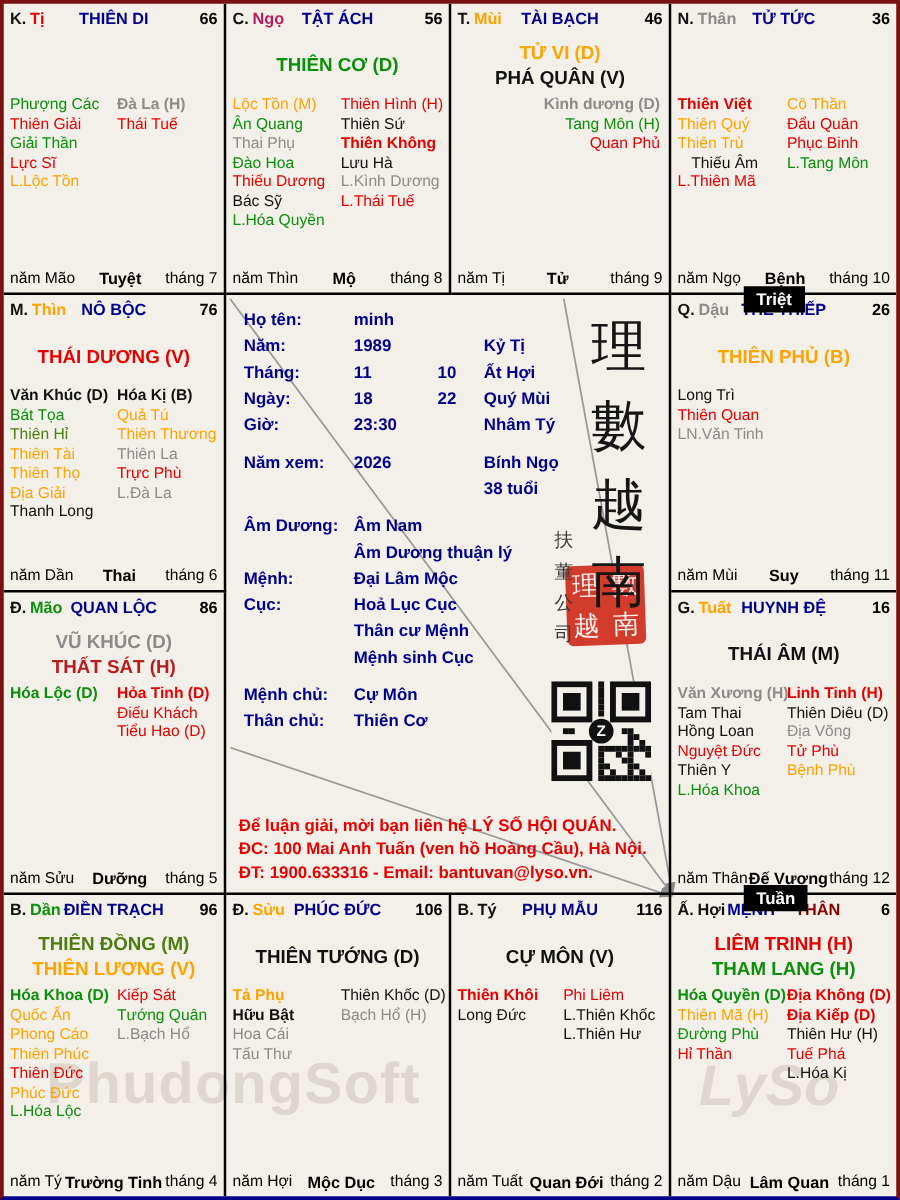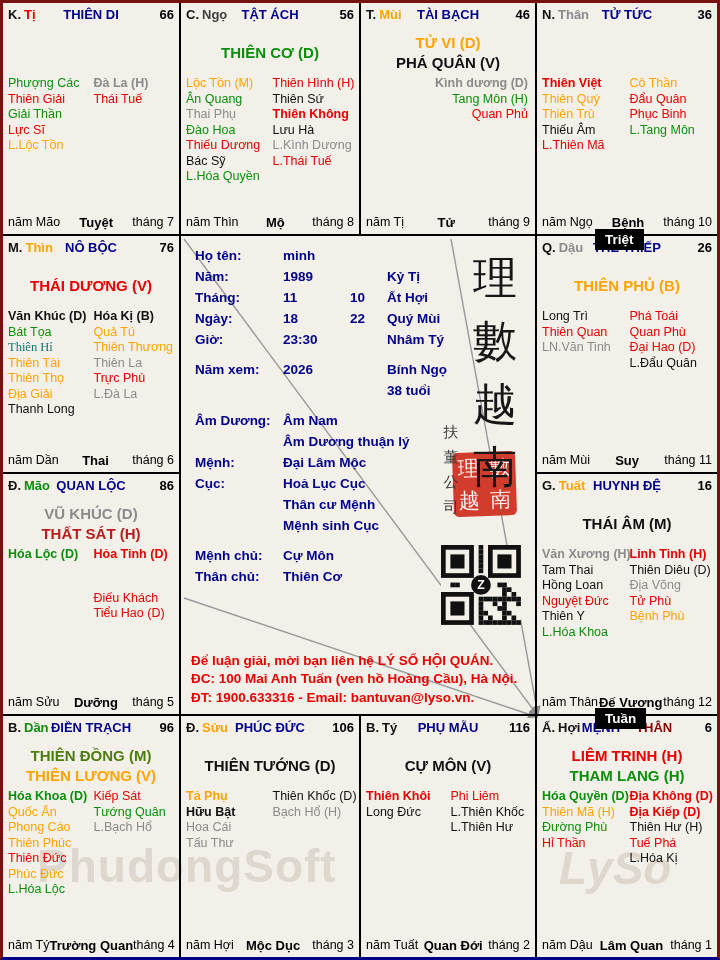--- a/index.html
+++ b/index.html
@@ -95,21 +95,21 @@
             <span class="star" style="color: rgb(230, 0, 0);">Thái Tuế</span>
           </div>
         </div>
         <div class="ftr">
           <span>năm Mão</span>
           <span class="stage">Tuyệt</span>
           <span>tháng 7</span>
         </div>
       </div>
     <div class="cell" style="grid-area:1/2">
-        <div class="hdr"><span class="stem">C.</span><span class="branch" style="color: #404040;">Ngọ</span><span class="pgroup"><span>TẬT ÁCH</span></span><span class="pnum">56</span></div>
+        <div class="hdr"><span class="stem">C.</span><span class="branch" style="color: #be185d;">Ngọ</span><span class="pgroup"><span>TẬT ÁCH</span></span><span class="pnum">56</span></div>
         <div class="mains">
           <div style="color: rgb(10, 143, 10);">THIÊN CƠ (D)</div>
         </div>
         <div class="cols">
           <div class="colL">
             <span class="star" style="color: rgb(253, 164, 0);">Lộc Tồn (M)</span>
             <span class="star" style="color: rgb(10, 143, 10);">Ân Quang</span>
             <span class="star" style="color: rgb(139, 139, 139);">Thai Phụ</span>
             <span class="star" style="color: rgb(10, 143, 10);">Đào Hoa</span>
             <span class="star" style="color: rgb(230, 0, 0);">Thiếu Dương</span>
@@ -151,21 +151,21 @@
         </div>
       </div>
     <div class="cell no-r" style="grid-area:1/4">
         <div class="hdr"><span class="stem">N.</span><span class="branch" style="color: rgb(139, 139, 139);">Thân</span><span class="pgroup"><span>TỬ TỨC</span></span><span class="pnum">36</span></div>
         <div class="mains"></div>
         <div class="cols">
           <div class="colL">
             <span class="star" style="color: rgb(230, 0, 0); font-weight: bold;">Thiên Việt</span>
             <span class="star" style="color: rgb(253, 164, 0);">Thiên Quý</span>
             <span class="star" style="color: rgb(253, 164, 0);">Thiên Trù</span>
-            <span class="star" style="color: rgb(17, 17, 17);">Thiếu Âm</span>
+            <span class="star" style="color: rgb(17, 17, 17); margin-left: 11px;">Thiếu Âm</span>
             <span class="star" style="color: rgb(230, 0, 0);">L.Thiên Mã</span>
           </div>
           <div class="colR">
             <span class="star" style="color: rgb(253, 164, 0);">Cô Thần</span>
             <span class="star" style="color: rgb(230, 0, 0);">Đẩu Quân</span>
             <span class="star" style="color: rgb(230, 0, 0);">Phục Binh</span>
             <span class="star" style="color: rgb(10, 143, 10);">L.Tang Môn</span>
           </div>
         </div>
         <div class="ftr">
@@ -176,21 +176,21 @@
       </div>
     <div class="cell" style="grid-area:2/1">
         <div class="hdr"><span class="stem">M.</span><span class="branch" style="color: rgb(253, 164, 0);">Thìn</span><span class="pgroup"><span>NÔ BỘC</span></span><span class="pnum">76</span></div>
         <div class="mains">
           <div style="color: rgb(230, 0, 0);">THÁI DƯƠNG (V)</div>
         </div>
         <div class="cols">
           <div class="colL">
             <span class="star" style="color: rgb(17, 17, 17); font-weight: bold;">Văn Khúc (D)</span>
             <span class="star" style="color: rgb(10, 143, 10);">Bát Tọa</span>
-            <span class="star" style="color: #0f766e; font-family: Liberation Serif, serif;">Thiên Hỉ</span>
+            <span class="star" style="color: #4d7c0f;">Thiên Hỉ</span>
             <span class="star" style="color: rgb(253, 164, 0);">Thiên Tài</span>
             <span class="star" style="color: rgb(253, 164, 0);">Thiên Thọ</span>
             <span class="star" style="color: rgb(253, 164, 0);">Địa Giải</span>
             <span class="star" style="color: rgb(17, 17, 17);">Thanh Long</span>
           </div>
           <div class="colR">
             <span class="star" style="color: rgb(17, 17, 17); font-weight: bold;">Hóa Kị (B)</span>
             <span class="star" style="color: rgb(253, 164, 0);">Quả Tú</span>
             <span class="star" style="color: rgb(253, 164, 0);">Thiên Thương</span>
             <span class="star" style="color: rgb(139, 139, 139);">Thiên La</span>
@@ -208,46 +208,40 @@
         <div class="hdr"><span class="stem">Q.</span><span class="branch" style="color: rgb(139, 139, 139);">Dậu</span><span class="pgroup"><span>THÊ THIẾP</span></span><span class="pnum">26</span></div>
         <div class="mains">
           <div style="color: rgb(253, 164, 0);">THIÊN PHỦ (B)</div>
         </div>
         <div class="cols">
           <div class="colL">
             <span class="star" style="color: rgb(17, 17, 17);">Long Trì</span>
             <span class="star" style="color: rgb(230, 0, 0);">Thiên Quan</span>
             <span class="star" style="color: rgb(139, 139, 139);">LN.Văn Tinh</span>
           </div>
-          <div class="colR">
-            <span class="star" style="color: rgb(230, 0, 0);">Phá Toái</span>
-            <span class="star" style="color: rgb(230, 0, 0);">Quan Phù</span>
-            <span class="star" style="color: rgb(230, 0, 0);">Đại Hao (D)</span>
-            <span class="star" style="color: rgb(17, 17, 17);">L.Đẩu Quân</span>
-          </div>
         </div>
         <div class="ftr">
           <span>năm Mùi</span>
           <span class="stage">Suy</span>
           <span>tháng 11</span>
         </div>
       </div>
     <div class="cell" style="grid-area:3/1">
         <div class="hdr"><span class="stem">Đ.</span><span class="branch" style="color: rgb(10, 143, 10);">Mão</span><span class="pgroup"><span>QUAN LỘC</span></span><span class="pnum">86</span></div>
         <div class="mains">
           <div style="color: rgb(139, 139, 139);">VŨ KHÚC (D)</div>
           <div style="color: #b91c1c;">THẤT SÁT (H)</div>
         </div>
         <div class="cols">
           <div class="colL">
             <span class="star" style="color: rgb(10, 143, 10); font-weight: bold;">Hóa Lộc (D)</span>
           </div>
           <div class="colR">
             <span class="star" style="color: rgb(230, 0, 0); font-weight: bold;">Hỏa Tinh (D)</span>
-            <span class="star" style="color: rgb(230, 0, 0); margin-top: 28px;">Điếu Khách</span>
+            <span class="star" style="color: rgb(230, 0, 0);">Điếu Khách</span>
             <span class="star" style="color: rgb(230, 0, 0);">Tiểu Hao (D)</span>
           </div>
         </div>
         <div class="ftr">
           <span>năm Sửu</span>
           <span class="stage">Dưỡng</span>
           <span>tháng 5</span>
         </div>
       </div>
     <div class="cell no-r" style="grid-area:3/4">
@@ -295,21 +289,21 @@
             <span class="star" style="color: rgb(10, 143, 10);">L.Hóa Lộc</span>
           </div>
           <div class="colR">
             <span class="star" style="color: rgb(230, 0, 0);">Kiếp Sát</span>
             <span class="star" style="color: rgb(10, 143, 10);">Tướng Quân</span>
             <span class="star" style="color: rgb(139, 139, 139);">L.Bạch Hổ</span>
           </div>
         </div>
         <div class="ftr">
           <span>năm Tý</span>
-          <span class="stage">Trường Quan</span>
+          <span class="stage">Trường Tinh</span>
           <span>tháng 4</span>
         </div>
       </div>
     <div class="cell no-b" style="grid-area:4/2">
         <div class="hdr"><span class="stem">Đ.</span><span class="branch" style="color: rgb(253, 164, 0);">Sửu</span><span class="pgroup"><span>PHÚC ĐỨC</span></span><span class="pnum">106</span></div>
         <div class="mains">
           <div style="color: rgb(17, 17, 17);">THIÊN TƯỚNG (D)</div>
         </div>
         <div class="cols">
           <div class="colL">

